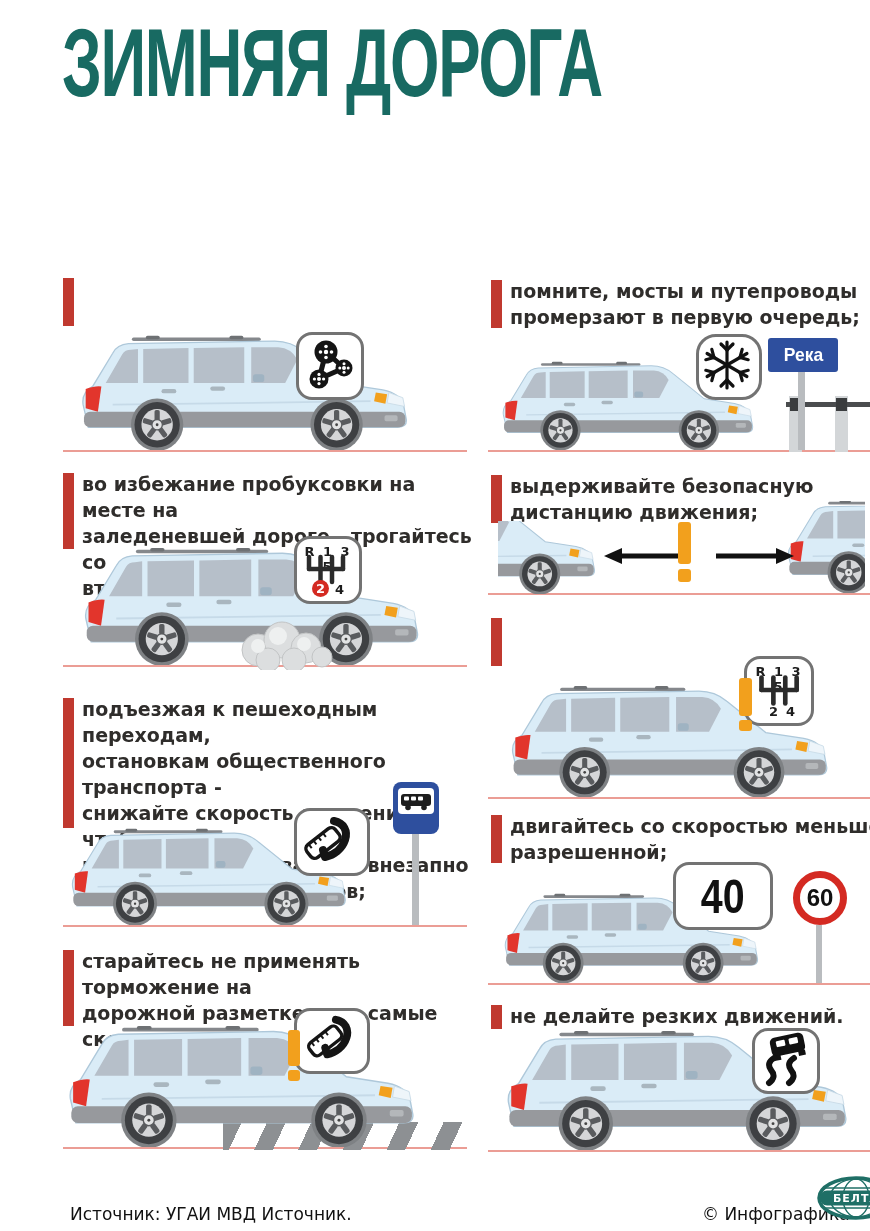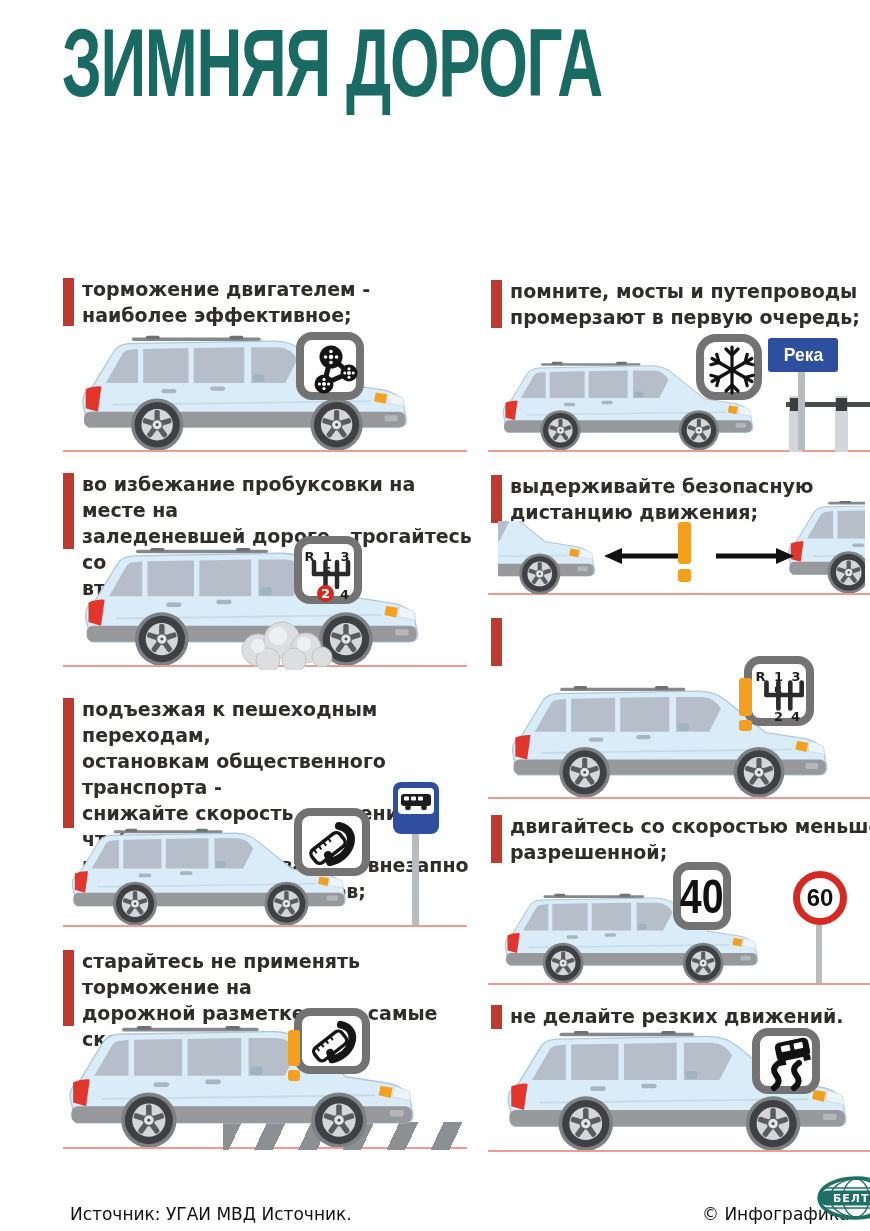--- a/index.html
+++ b/index.html
@@ -13,21 +13,21 @@
   .banner-text{position:absolute;left:25px;top:11px;color:#ffffff;font-size:34px;font-weight:bold;
          line-height:1.28;white-space:pre-line;transform:scaleX(.87);transform-origin:left top;
          font-family:"Liberation Sans","DejaVu Sans",sans-serif;}
   
   .bar{position:absolute;width:11px;background:#c0392f;}
   .tip{position:absolute;font-size:19px;font-weight:bold;color:#2f2d2b;line-height:26px;
        white-space:pre-line;font-family:"DejaVu Sans",sans-serif;}
   .gline{position:absolute;height:2px;background:#eb9d95;}
   .car{position:absolute;}
   
-  .rbox{position:absolute;background:#fff;border:8px solid #737373;border-radius:16px;
+  .rbox{position:absolute;background:#fff;border:3px solid #737373;border-radius:16px;
         box-sizing:border-box;}
   .rbox svg{position:absolute;left:0;top:0;}
   .gear-top{position:absolute;top:5px;left:0;width:100%;text-align:center;
             font:bold 13px "DejaVu Sans",sans-serif;letter-spacing:2px;color:#1d1d1d;}
   .gear-num{position:absolute;font:bold 13px "DejaVu Sans",sans-serif;color:#1d1d1d;}
   .gear-num.redc{background:#d42a22;color:#fff;width:17px;height:17px;line-height:17px;
             text-align:center;border-radius:50%;}
   .speedbox{display:flex;align-items:center;justify-content:center;}
   .speedbox span{font:bold 48px "Liberation Sans","DejaVu Sans",sans-serif;color:#111;
             transform:scaleX(.82);}
@@ -109,22 +109,20 @@
           <circle cx="299" cy="103" r="6" fill="#e2e3e4" stroke="#595b5e" stroke-width="1.5"></circle>
           <circle cx="299" cy="103" r="1.6" fill="#444"></circle>
         </g>
       </g>
     </defs>
   </svg>
 
   <div class="title">ЗИМНЯЯ ДОРОГА</div>
 
   <div class="bar" style="left:25px;top:278px;height:48px"></div>
-  <div class="tip" style="left:44px;top:276px;width:392px">торможение двигателем -
-наиболее эффективное;</div>
   <div class="gline" style="left:25px;top:450px;width:404px"></div>
   <svg class="car" style="left:38px;top:335px" width="340" height="115" viewBox="0 0 390 132">
       <use href="#car-shape"></use>
     </svg>
   <div class="rbox" style="left:258px;top:332px;width:68px;height:68px">
     <svg width="58" height="58" viewBox="0 0 58 58">
       <path d="M27,17 L45,33 L20,44 Z" fill="none" stroke="#141414" stroke-width="5" stroke-linejoin="round"></path>
       <circle cx="27" cy="17" r="11.5" fill="#141414"></circle>
       <circle cx="45" cy="33" r="8.5" fill="#141414"></circle>
       <circle cx="20" cy="44" r="9.5" fill="#141414"></circle>
@@ -346,21 +344,21 @@
   </div>
 
   <div class="bar" style="left:453px;top:815px;height:48px"></div>
   <div class="tip" style="left:472px;top:813px;width:390px">двигайтесь со скоростью меньше
 разрешенной;</div>
   <div class="gline" style="left:450px;top:983px;width:405px"></div>
   <div class="pole" style="left:778px;top:925px;width:6px;height:58px"></div>
   <svg class="car" style="left:462px;top:893px" width="265" height="90" viewBox="0 0 390 132">
       <use href="#car-shape"></use>
     </svg>
-  <div class="rbox speedbox" style="left:635px;top:862px;width:58px;height:68px">
+  <div class="rbox speedbox" style="left:635px;top:862px;width:100px;height:68px">
     <span>40</span>
   </div>
   <div class="roundsign" style="left:755px;top:871px;width:54px;height:54px">
     <span>60</span>
   </div>
 
   <div class="bar" style="left:453px;top:1005px;height:24px"></div>
   <div class="tip" style="left:472px;top:1003px;width:390px">не делайте резких движений.</div>
   <div class="gline" style="left:450px;top:1150px;width:405px"></div>
   <svg class="car" style="left:463px;top:1030px" width="355" height="120" viewBox="0 0 390 132">

